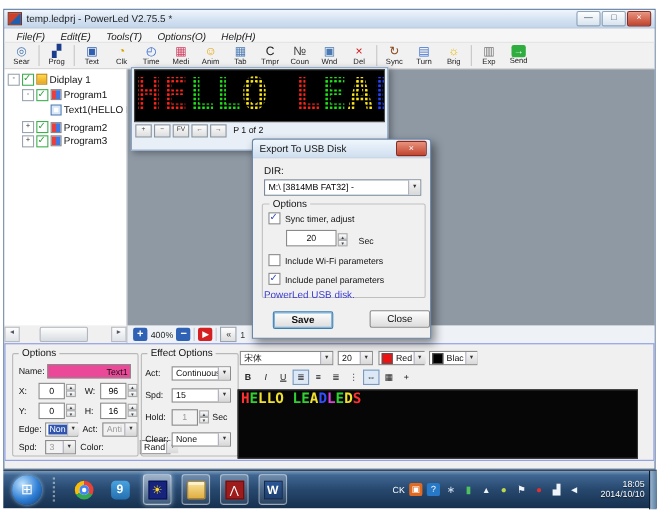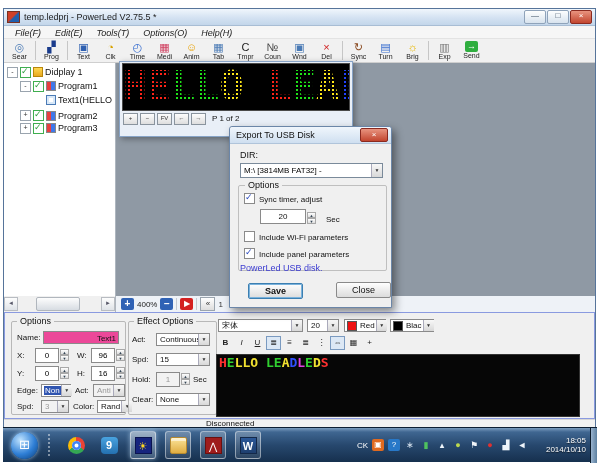--- a/index.html
+++ b/index.html
@@ -373,21 +373,21 @@
             <span class="dar">▼</span>
           </span>
       </div>
       <div class="op-row" style="top:77px;">
         <span class="lbl" style="width:24px;" data-name="speed-label">Spd:</span>
         <span class="dd dis" style="width:28px;" data-name="speed-dropdown">
             <span class="val">3</span>
             <span class="dar">▼</span>
           </span>
         <span class="lbl" style="width:24px;margin-left:4px;" data-name="color-label">Color:</span>
-        <span class="dd" style="width:28px;" data-name="color-dropdown">
+        <span class="dd" style="width:28px;margin-left:30px;" data-name="color-dropdown">
             <span class="val">Rand</span>
             <span class="dar">▼</span>
           </span>
       </div>
     </div>
 
     <div class="grp" id="grp-effect" data-name="effect-options-group">
       <span class="grp-legend" data-name="effect-group-title">Effect Options</span>
       <div class="op-row" style="top:10px;left:3px;">
         <span class="lbl" style="width:24px;" data-name="effect-act-label">Act:</span>
@@ -461,23 +461,20 @@
           <span class="fmt pressed" data-name="char-width-button">⇔</span>
           <span class="fmt" data-name="insert-image-button">▦</span>
           <span class="fmt" data-name="insert-symbol-button">+</span>
         </div>
       <div id="ed-black" data-name="text-content-area">
         <div id="ed-text" data-name="text-content"><span data-name="led-letter" style="color: rgb(255, 48, 48);">H</span><span data-name="led-letter" style="color: rgb(48, 208, 48);">E</span><span data-name="led-letter" style="color: rgb(240, 224, 48);">L</span><span data-name="led-letter" style="color: rgb(240, 224, 48);">L</span><span data-name="led-letter" style="color: rgb(240, 224, 48);">O</span><span data-name="led-letter" style="color: rgb(0, 0, 0);"> </span><span data-name="led-letter" style="color: rgb(48, 208, 48);">L</span><span data-name="led-letter" style="color: rgb(48, 208, 48);">E</span><span data-name="led-letter" style="color: rgb(240, 224, 48);">A</span><span data-name="led-letter" style="color: rgb(48, 80, 255);">D</span><span data-name="led-letter" style="color: rgb(224, 64, 224);">L</span><span data-name="led-letter" style="color: rgb(48, 208, 48);">E</span><span data-name="led-letter" style="color: rgb(240, 224, 48);">D</span><span data-name="led-letter" style="color: rgb(255, 48, 48);">S</span></div>
       </div>
     </div>
   </div>
 
-  <div id="statusbar" data-name="status-bar">
-    <span id="status-text" data-name="connection-status">Disconnected</span>
-  </div>
 
   <div id="preview" data-name="preview-window">
     <div id="pv-led" data-name="led-preview">
       <div id="pv-text" data-name="led-preview-text"><span data-name="led-letter" style="color: rgb(255, 36, 24);">H</span><span data-name="led-letter" style="color: rgb(255, 36, 24);">E</span><span data-name="led-letter" style="color: rgb(30, 228, 24);">L</span><span data-name="led-letter" style="color: rgb(30, 228, 24);">L</span><span data-name="led-letter" style="color: rgb(255, 232, 24);">O</span><span data-name="led-letter" style="color: rgb(0, 0, 0);"> </span><span data-name="led-letter" style="color: rgb(255, 36, 24);">L</span><span data-name="led-letter" style="color: rgb(30, 228, 24);">E</span><span data-name="led-letter" style="color: rgb(255, 232, 24);">A</span><span data-name="led-letter" style="color: rgb(34, 68, 255);">D</span></div>
       <div class="led-dots" data-name="led-dot-grid"></div>
     </div>
     <div id="pv-ctrl" data-name="preview-controls">
       <span id="pv-ctrl-btns" style="display:flex;gap:2px;">
           <span class="pv-btn" data-name="zoom-in-button">+</span>
           <span class="pv-btn" data-name="zoom-out-button">−</span>

